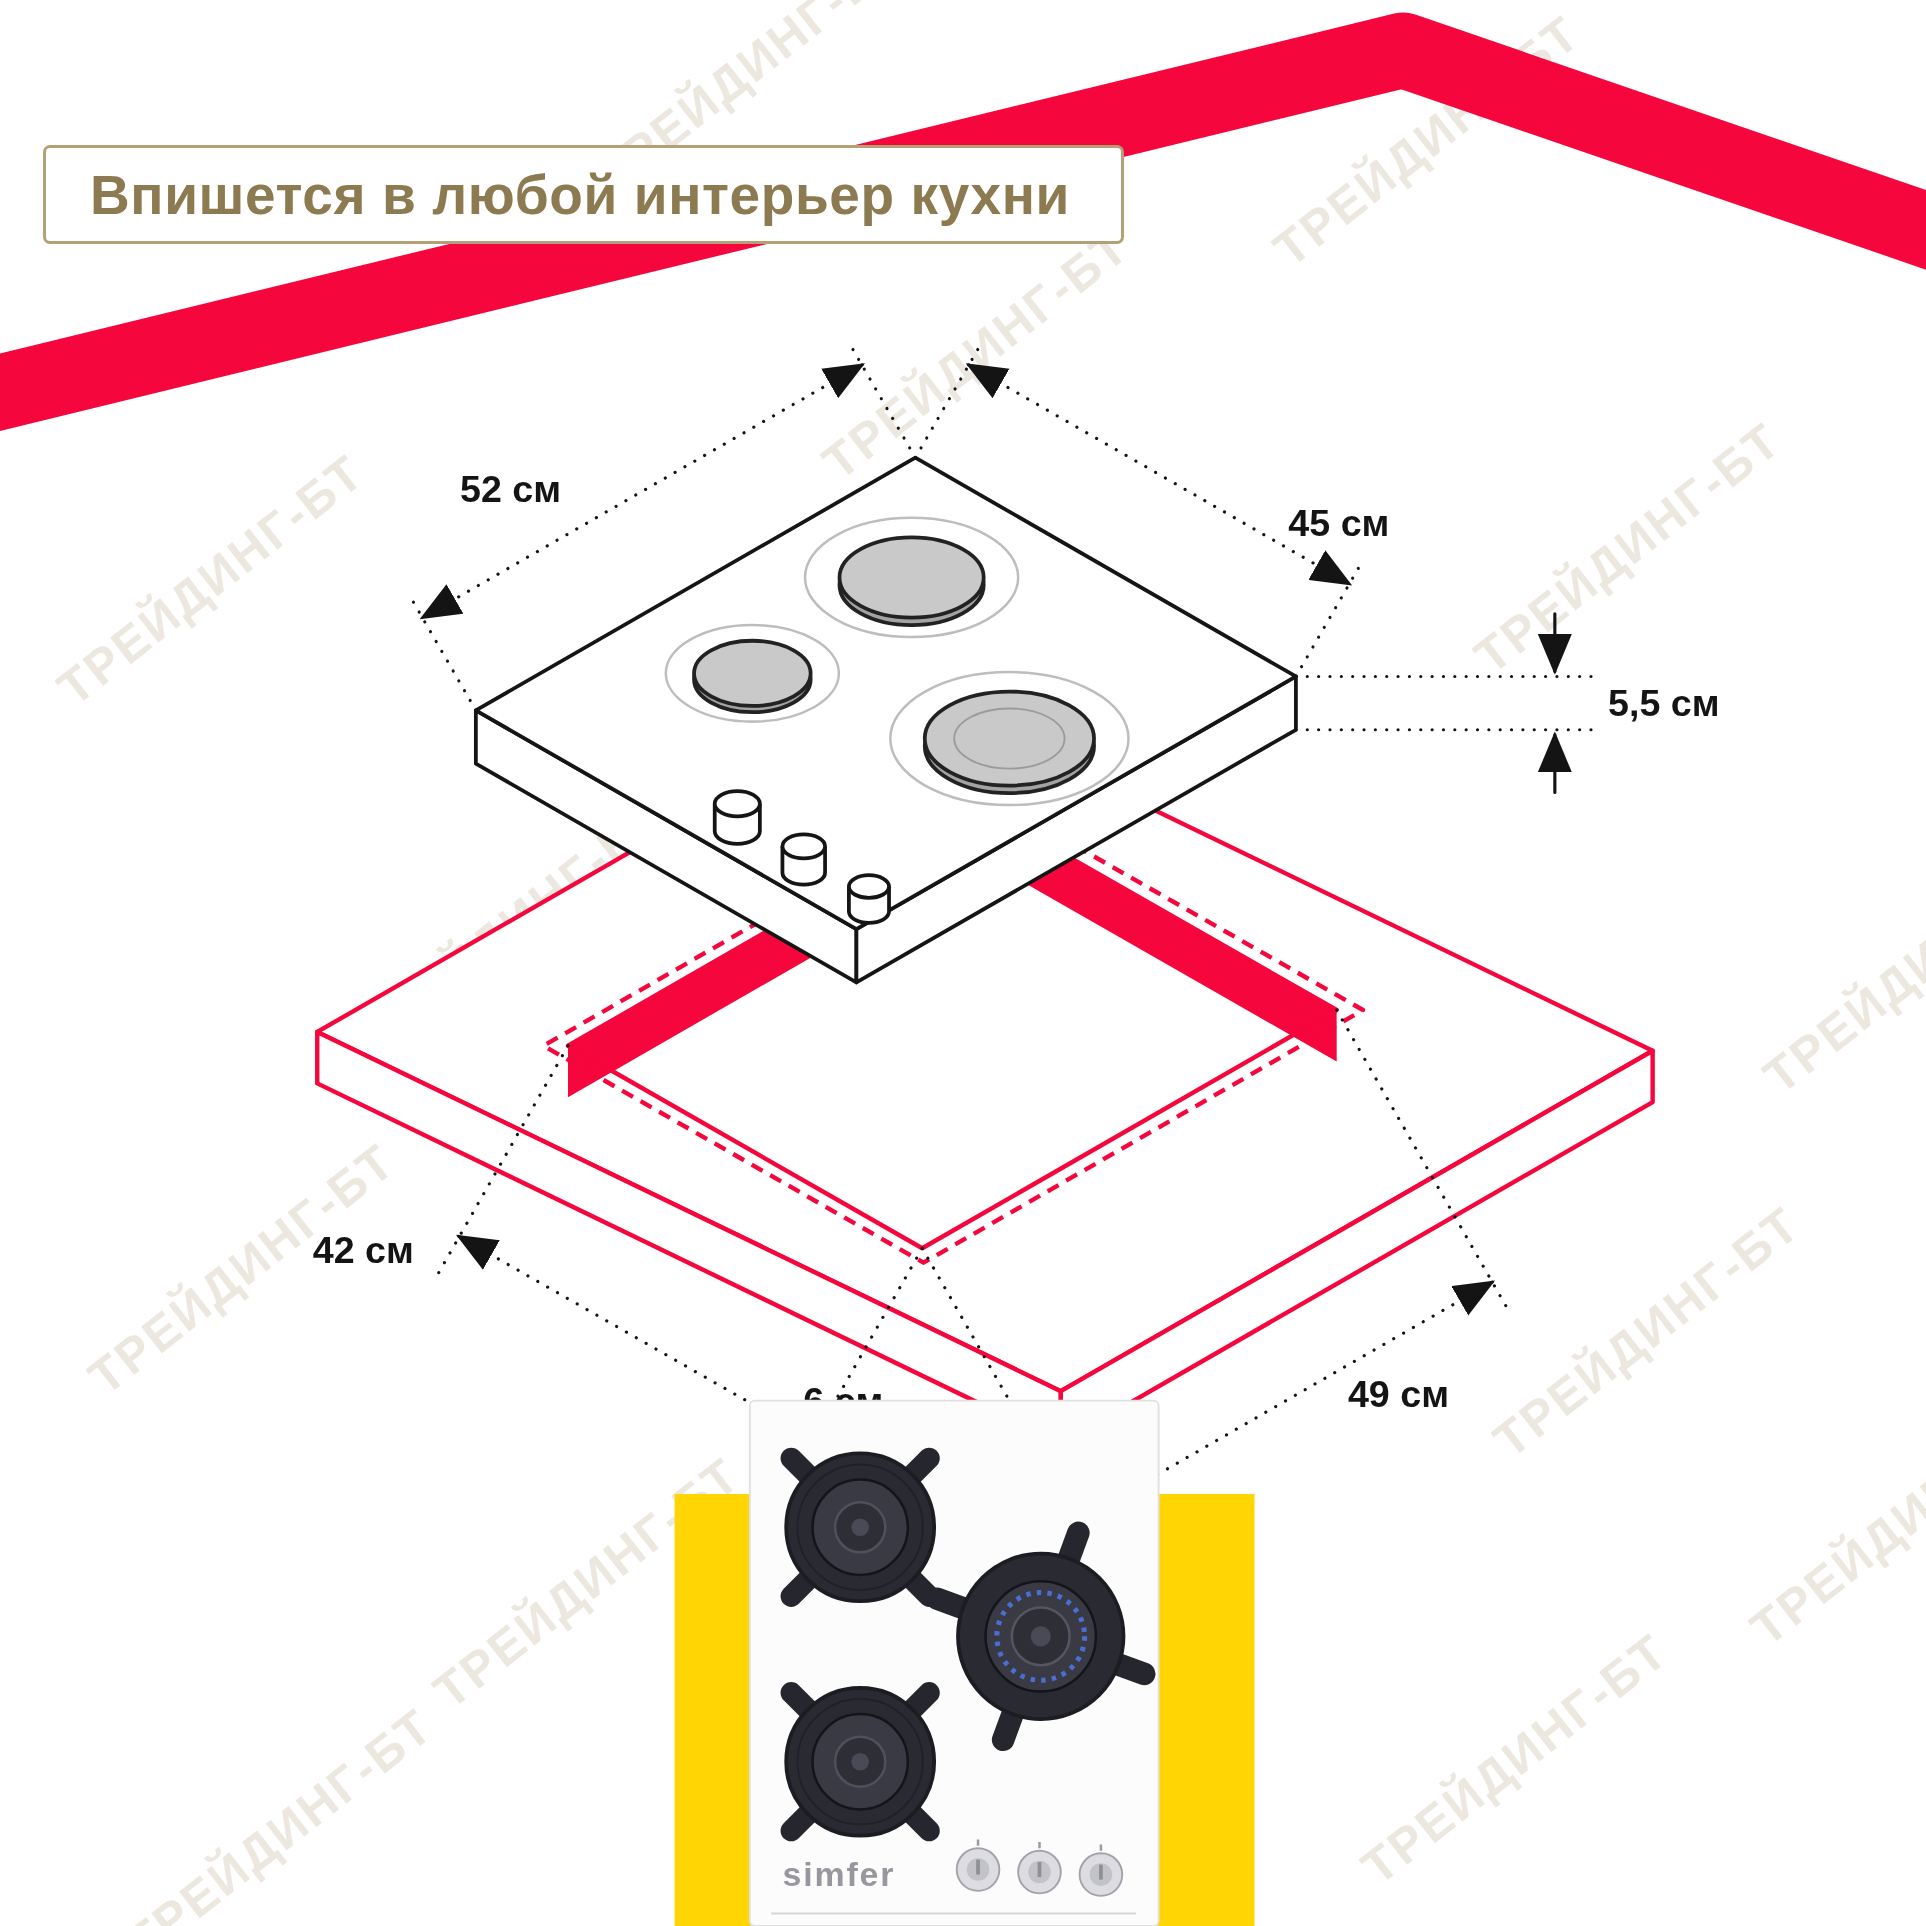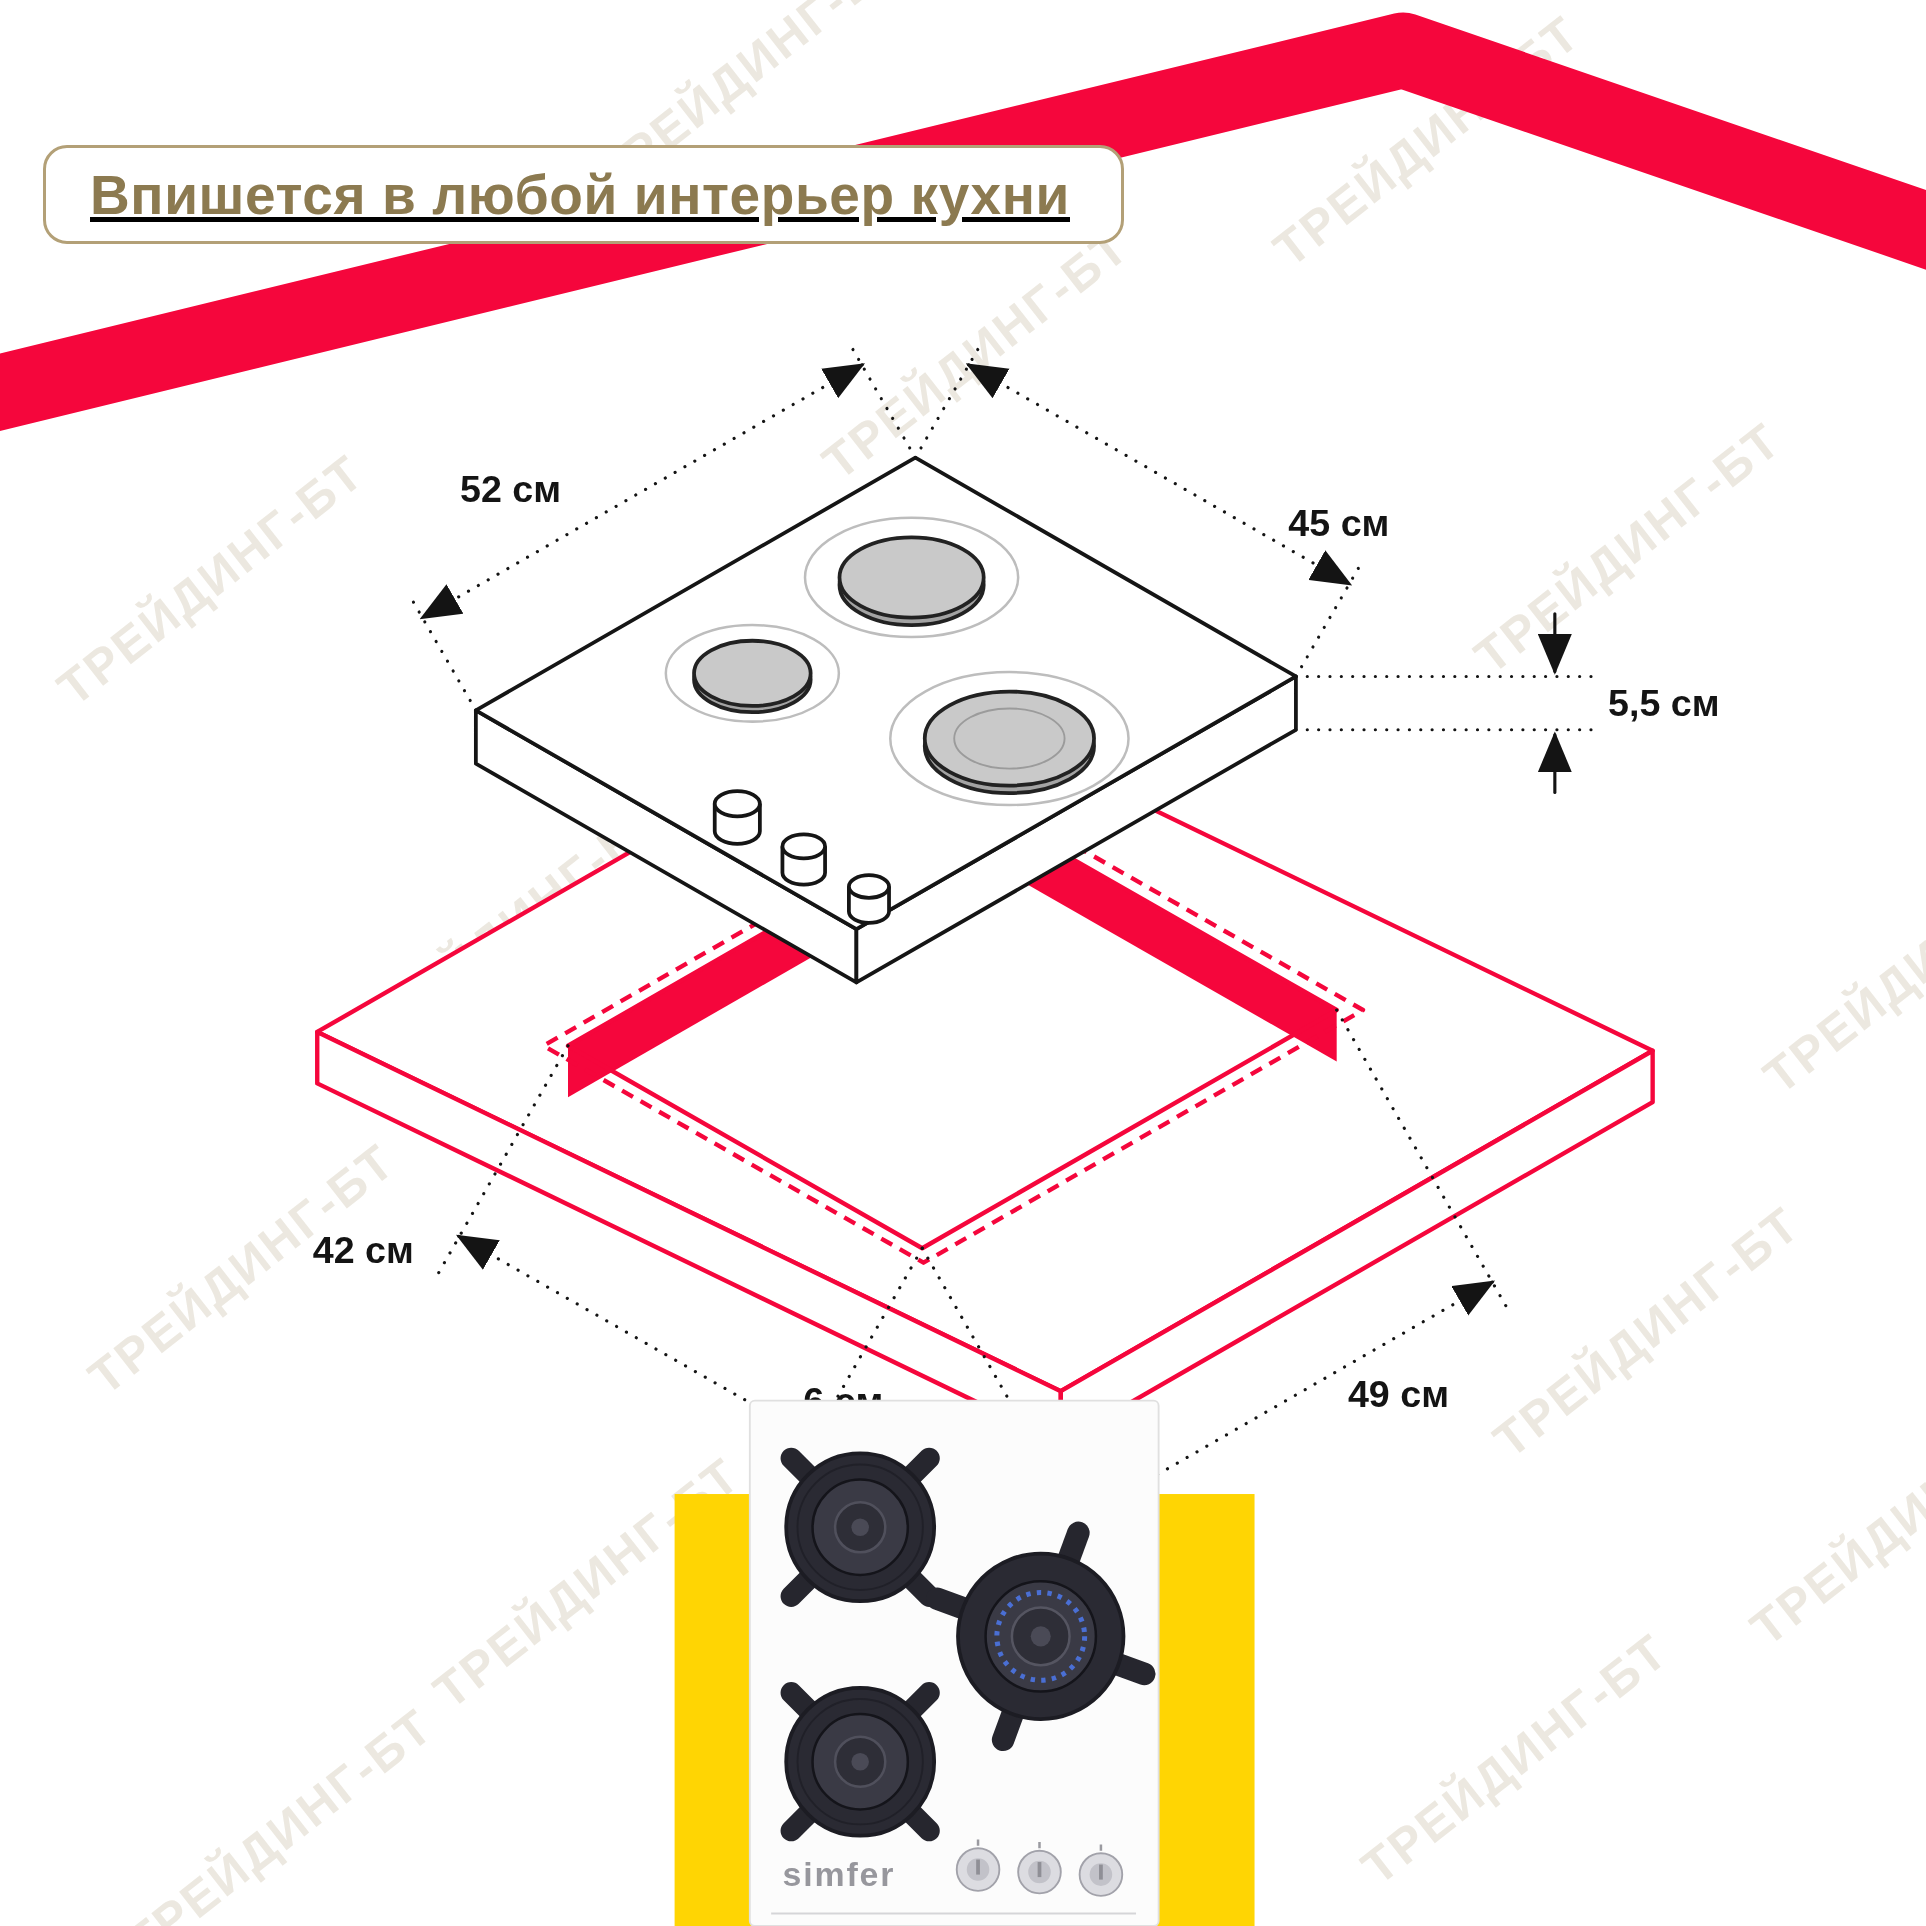--- a/index.html
+++ b/index.html
@@ -20,25 +20,24 @@
   }
 
   svg.layer { position:absolute; left:0; top:0; z-index:2; }
 
   
   .title-box {
     position:absolute; left:43px; top:145px;
     width:1081px; height:99px;
     background:#ffffff;
     border:3.8px solid var(--gold_border);
-    border-radius:24px;
+    border-radius:7px;
     display:flex; align-items:center;
     padding-left:44px; box-sizing:border-box;
     z-index:3;
-    text-decoration:underline;
   }
   .title-box h1 {
     margin:0;
     font-size:55px;
     font-weight:700;
     color:var(--gold_text);
     letter-spacing:0.6px;
   }
 
   .dim { font-size:60px; font-weight:600; fill:var(--line); }

